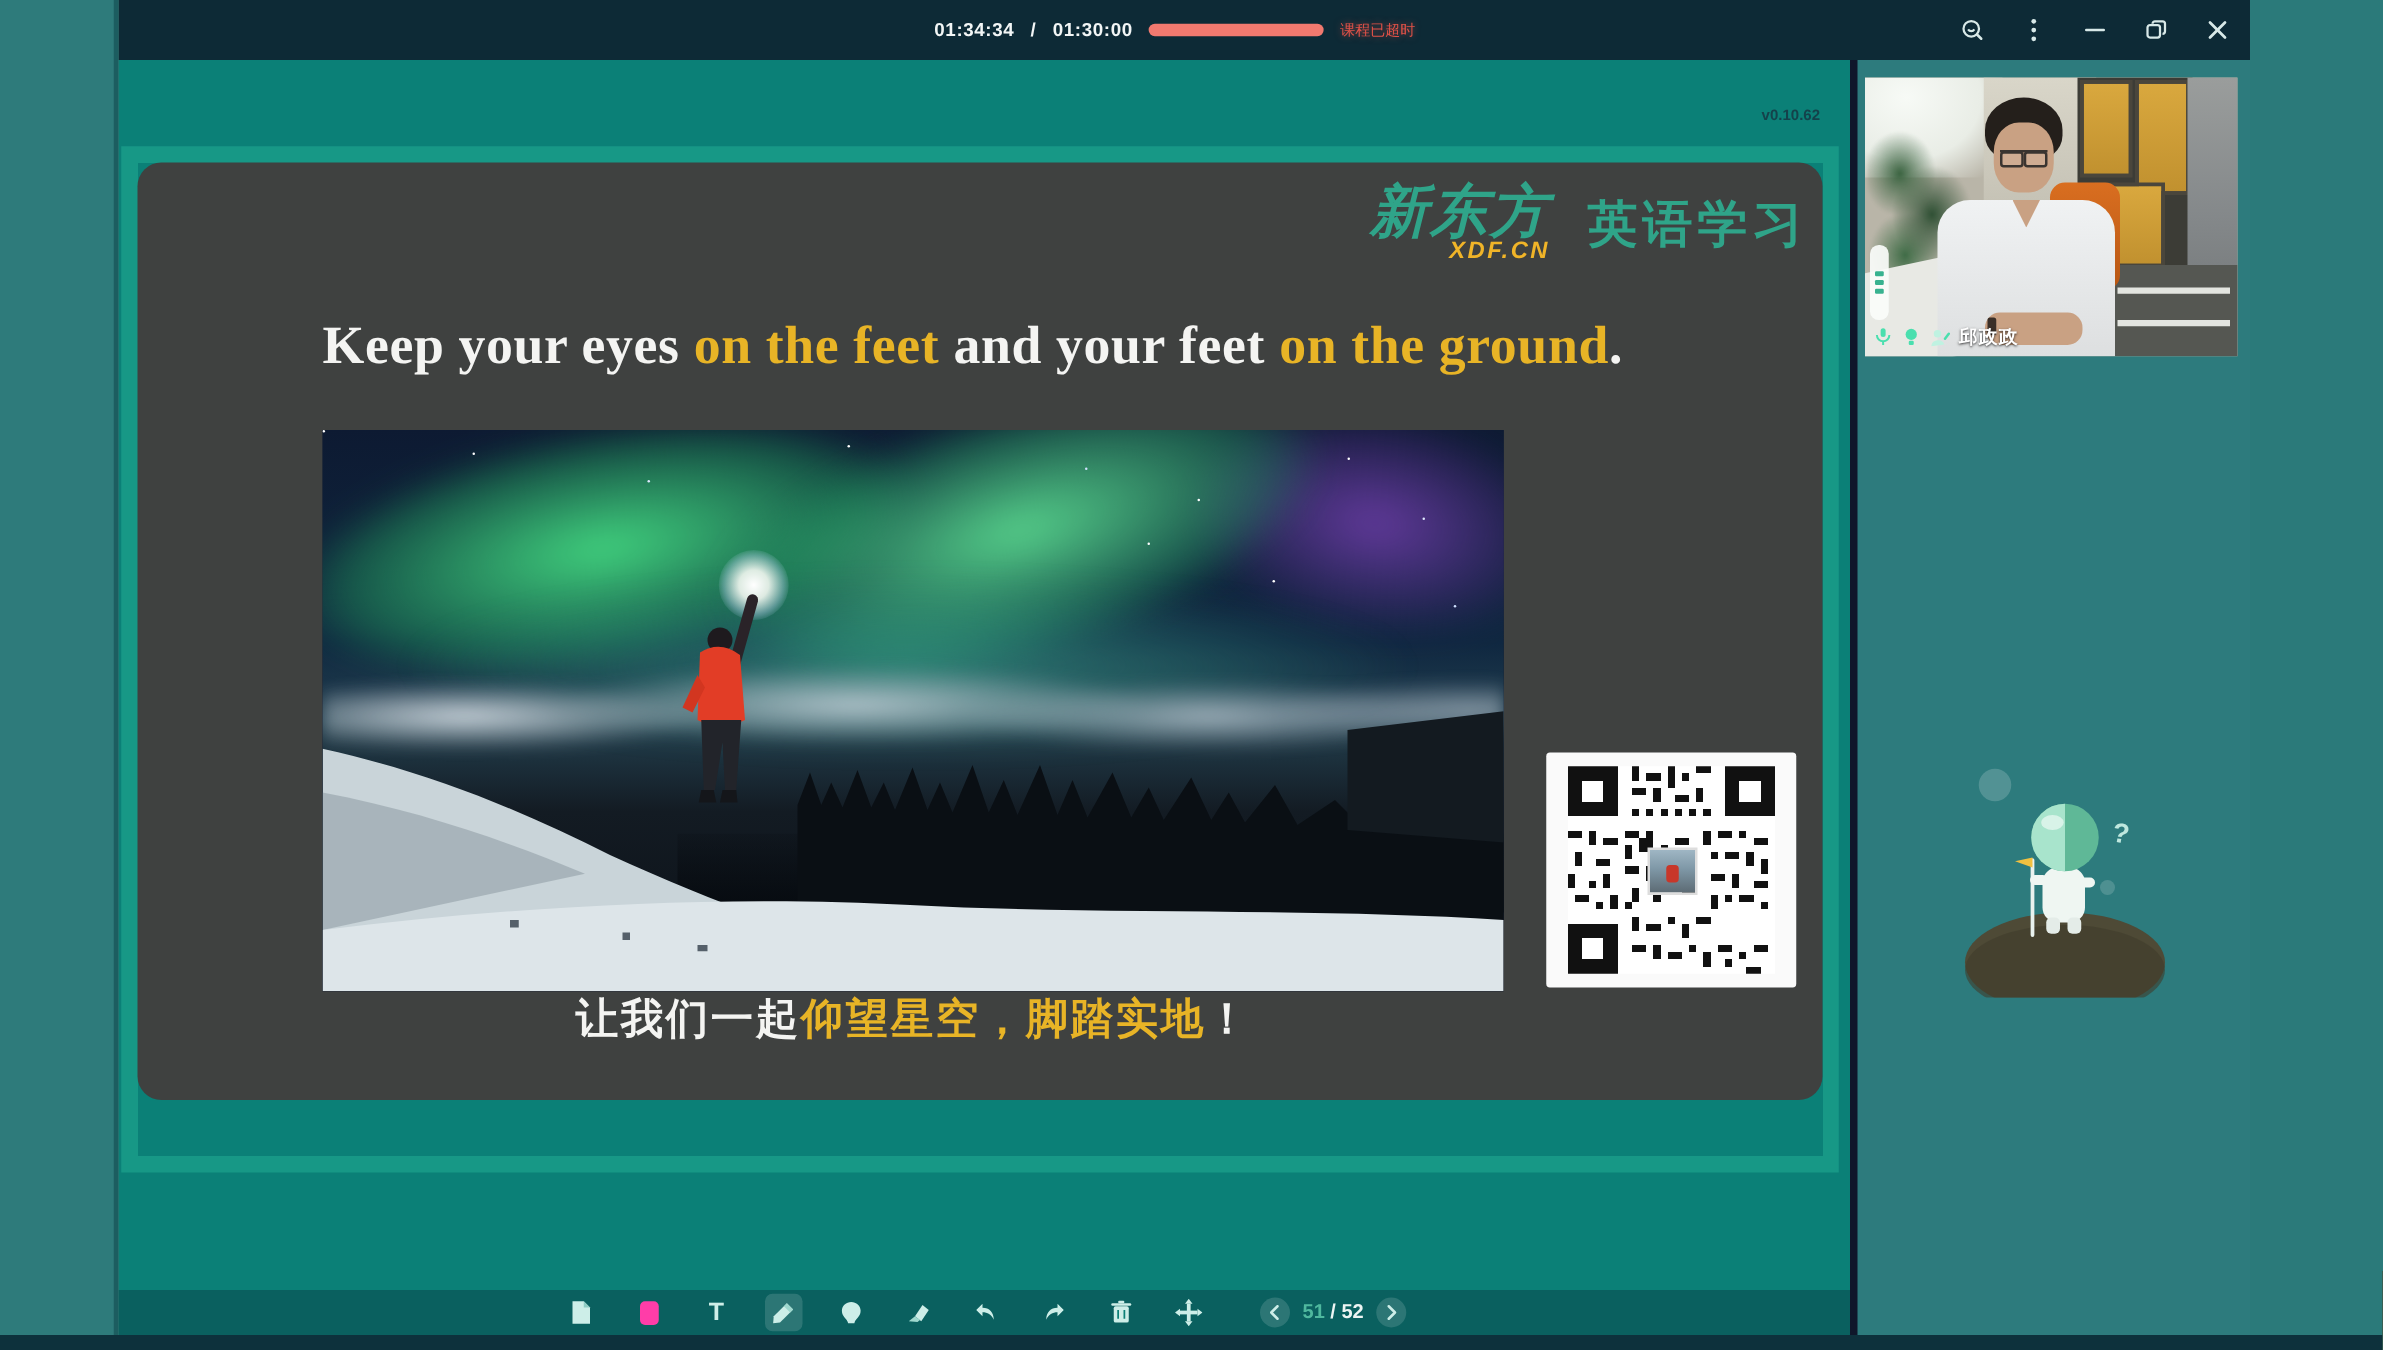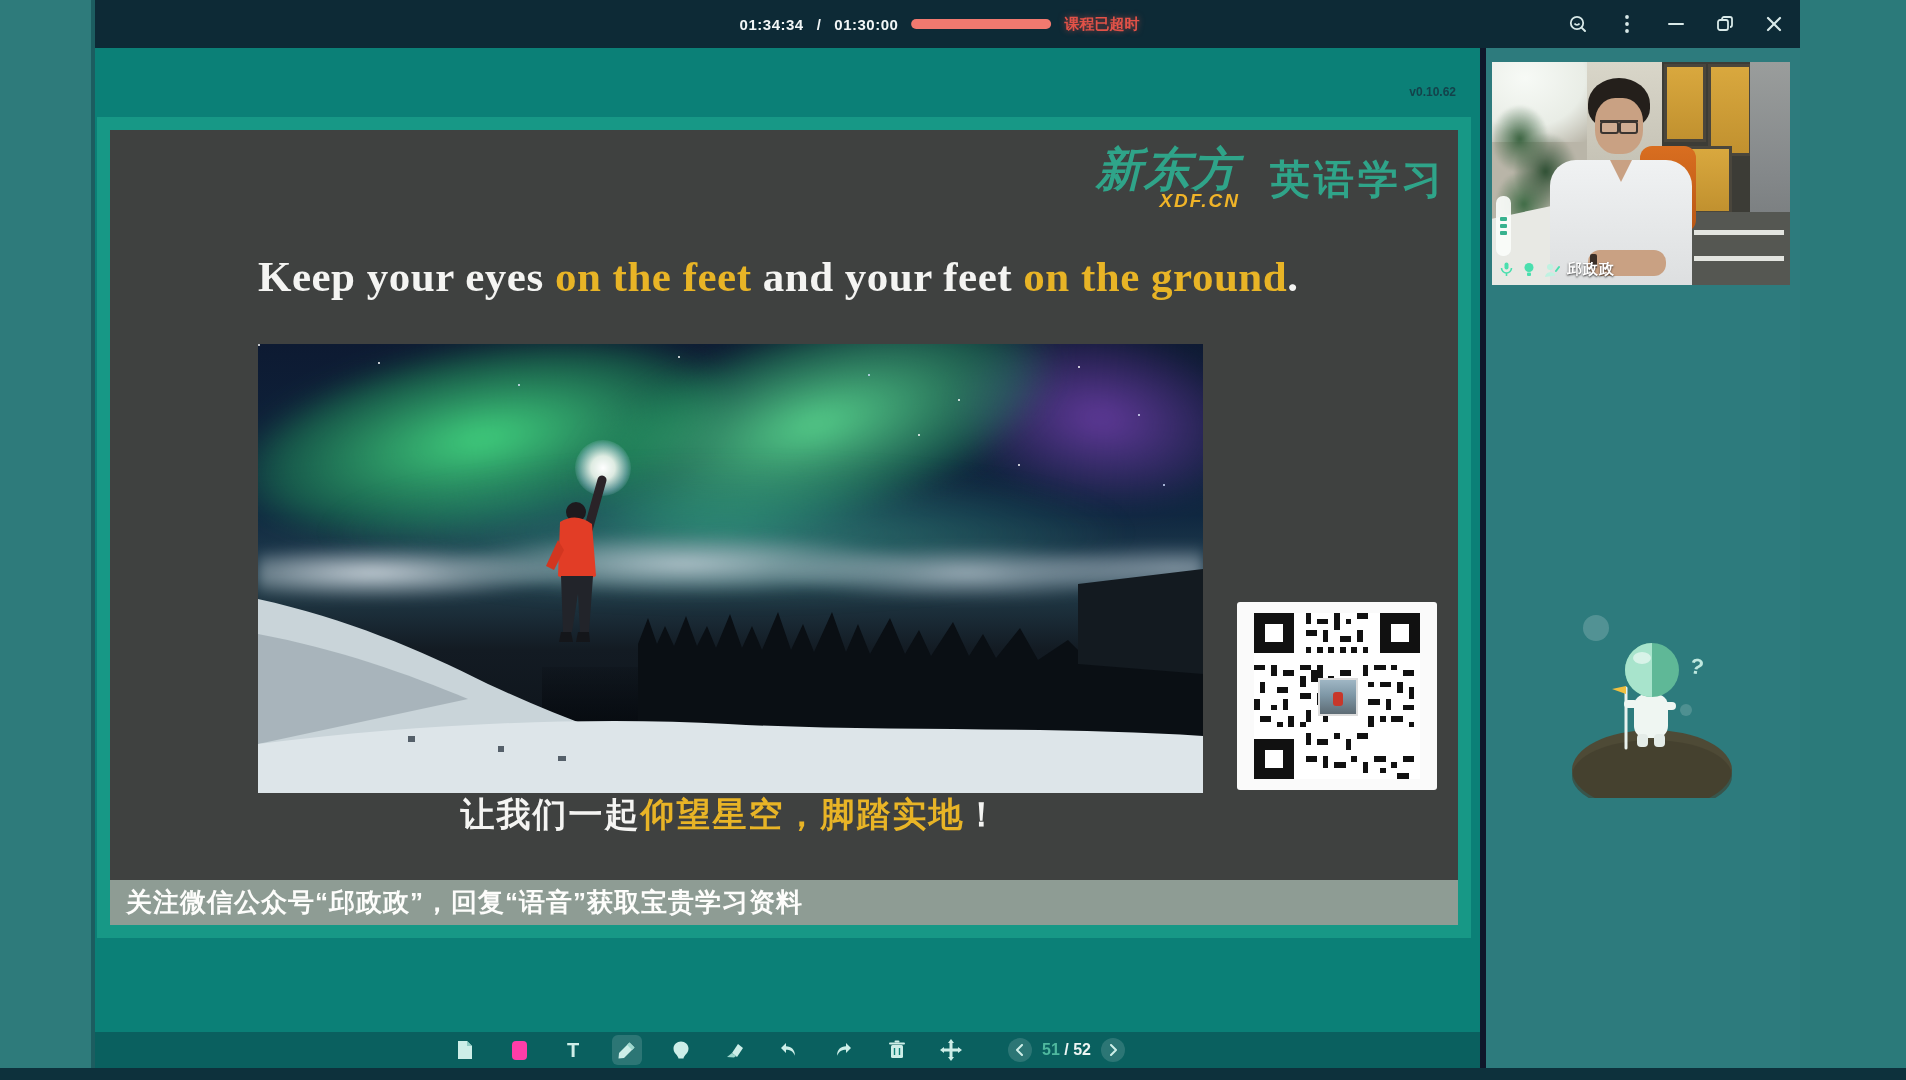--- a/index.html
+++ b/index.html
@@ -15,33 +15,33 @@
   
   #app-window { position:absolute; left:95px; top:0; width:1705px; height:1080px; }
 
   
   #titlebar { position:absolute; left:0; top:0; width:1705px; height:48px; background:#0D2A36;
               display:flex; align-items:center; }
   .timer-group { position:absolute; left:50%; top:0; transform:translateX(-52%); height:48px;
                  display:flex; align-items:center; gap:13px; }
   .timer-text { color:#F2F6F6; font-size:15px; font-weight:700; letter-spacing:.5px; white-space:nowrap; }
   .progress-track { width:140px; height:10px; border-radius:5px; background:#F1796F; }
-  .overtime { color:#E25248; font-size:15px; font-weight:700; text-shadow:0 0 6px rgba(226,82,72,.6); white-space:nowrap; }
+  .overtime { color:#E25248; font-size:12px; font-weight:400; text-shadow:0 0 6px rgba(226,82,72,.6); white-space:nowrap; }
   .window-controls { position:absolute; right:14px; top:0; height:48px; display:flex; align-items:center; gap:25px; }
   .wc-btn { width:24px; height:24px; display:flex; align-items:center; justify-content:center; cursor:pointer; }
   .wc-btn svg { display:block; }
 
   
   #whiteboard { position:absolute; left:0; top:48px; width:1385px; height:1032px; background:#0B8077; }
   #version-label { position:absolute; right:24px; top:6px; color:#14424B; font-size:12px; font-weight:700;margin-top:31px; }
 
   
   #slide { position:absolute; left:15px; top:82px; width:1348px; height:795px;
            box-shadow:0 0 0 13px rgba(34,172,148,.55); }
-  #slide-main { position:relative; width:1348px; height:750px; background:#3F4140; overflow:hidden; }
+  #slide-main { position:relative; width:1348px; height:750px; background:#3F4140; overflow:hidden;border-radius:19px; }
 
   .brand { position:absolute; right:12px; top:16px; display:flex; align-items:flex-start; gap:30px; }
   .brand-logo { position:relative; text-align:center; }
   .brand-cn { color:#2FA489; font-size:46px; font-weight:800; letter-spacing:2px; font-style:italic; line-height:1; }
   .brand-en { color:#F0B428; font-size:19px; font-weight:800; font-style:italic; letter-spacing:2px; margin-top:-2px; text-align:right; }
   .brand-subject { color:#2FA489; font-size:40px; font-weight:800; letter-spacing:4px; margin-top:6px; }
 
   #slide-title { position:absolute; left:148px; top:122px; font-family:"Liberation Serif","DejaVu Serif",serif;
                  font-size:43px; font-weight:600; color:#F4F4F2; white-space:nowrap; letter-spacing:.5px; }
   #slide-title .gold { color:#E8B426; }
@@ -345,23 +345,20 @@
               </g>
             </svg>
             <div id="qr-center-img"></div>
           </div>
 
           <div id="slide-caption">
             <span>让我们一起</span><span class="gold">仰望星空，脚踏实地</span><span>！</span>
           </div>
         </div>
 
-        <div id="slide-footer">
-          <span>关注微信公众号“邱政政”，回复“语音”获取宝贵学习资料</span>
-        </div>
       </div>
 
       <div id="toolbar-band">
         <div class="tool">
           <svg width="18" height="22" viewBox="0 0 18 22">
               <path d="M2 2 h9 l5 5 v13 h-14 Z" fill="#CDEEE8"></path>
               <path d="M11 2 l5 5 h-5 Z" fill="#8FCDC4"></path>
             </svg>
         </div>
         <div class="tool">

